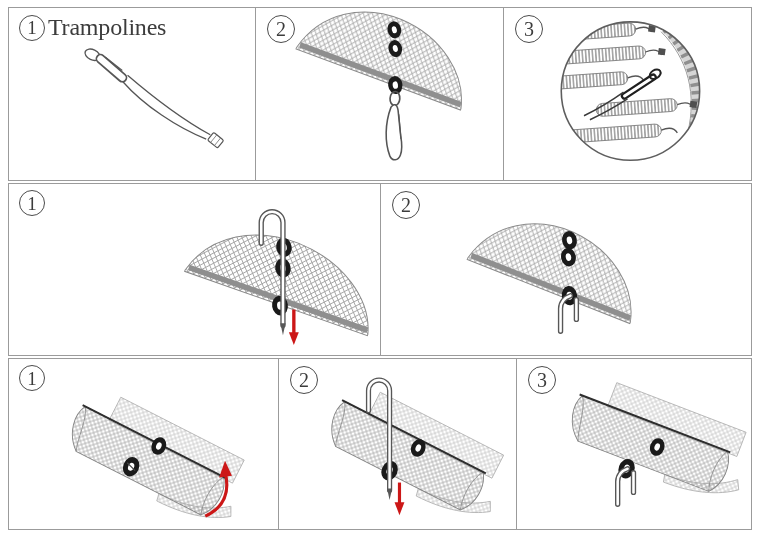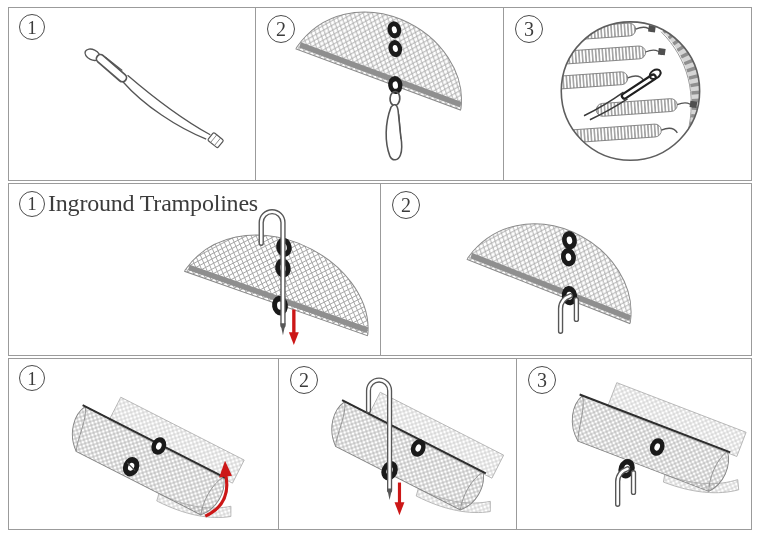--- a/index.html
+++ b/index.html
@@ -102,20 +102,21 @@
   </defs>
 </svg>
 
 <div class="sheet">
 
   <div class="row r1">
 
     <div class="panel p11">
       <div class="sec-title">
         <span class="cnum">1</span>
+        <span>Trampolines</span>
       </div>
       <svg class="fig" viewBox="0 0 246 174" aria-label="elastic-loop-with-snap-hook">
         <g transform="translate(78,44) rotate(33)">
           <ellipse cx="6" cy="0" rx="8" ry="5.2" fill="#fff" stroke="#555" stroke-width="1.4" transform="rotate(-8 6 0)"></ellipse>
           <path d="M15,-1 L44,3" stroke="#575757" stroke-width="10" stroke-linecap="round"></path>
           <path d="M15,-1 L44,3" stroke="#ffffff" stroke-width="6.5" stroke-linecap="round"></path>
           <path d="M18,-5 L40,-3" stroke="#555" stroke-width="1.1" fill="none"></path>
           <path d="M46,6 C 78,15 118,15 149,9" stroke="#555" stroke-width="1.3" fill="none"></path>
           <path d="M47,-2 C 84,3 122,5 150,3" stroke="#555" stroke-width="1.3" fill="none"></path>
           <g transform="translate(151,5) rotate(6)">
@@ -180,21 +181,20 @@
         <circle cx="127" cy="84" r="70" fill="none" stroke="#5e5e5e" stroke-width="1.6"></circle>
       </svg>
     </div>
   </div>
 
   <div class="row r2">
 
     <div class="panel p21">
       <div class="sec-title">
         <span class="cnum">1</span>
-        <span>Inground Trampolines</span>
       </div>
       <svg class="fig" viewBox="0 0 371 173" aria-label="net-panel-with-anchor-hook-pin-and-down-arrow">
         <g transform="rotate(19.4 176 87) translate(176,20.5) scale(0.883 0.95)">
           <use href="#fanG"></use>
         </g>
         <use href="#grom" transform="translate(276,64) rotate(-10) scale(1.02)"></use>
         <use href="#grom" transform="translate(275,85) rotate(-10) scale(1.02)"></use>
         <use href="#grom" transform="translate(272,123) rotate(-8) scale(1.05)"></use>
         <use href="#cane" transform="translate(275,139)"></use>
         <path d="M286,127 L286,151" stroke="#cc1717" stroke-width="3.4"></path>

